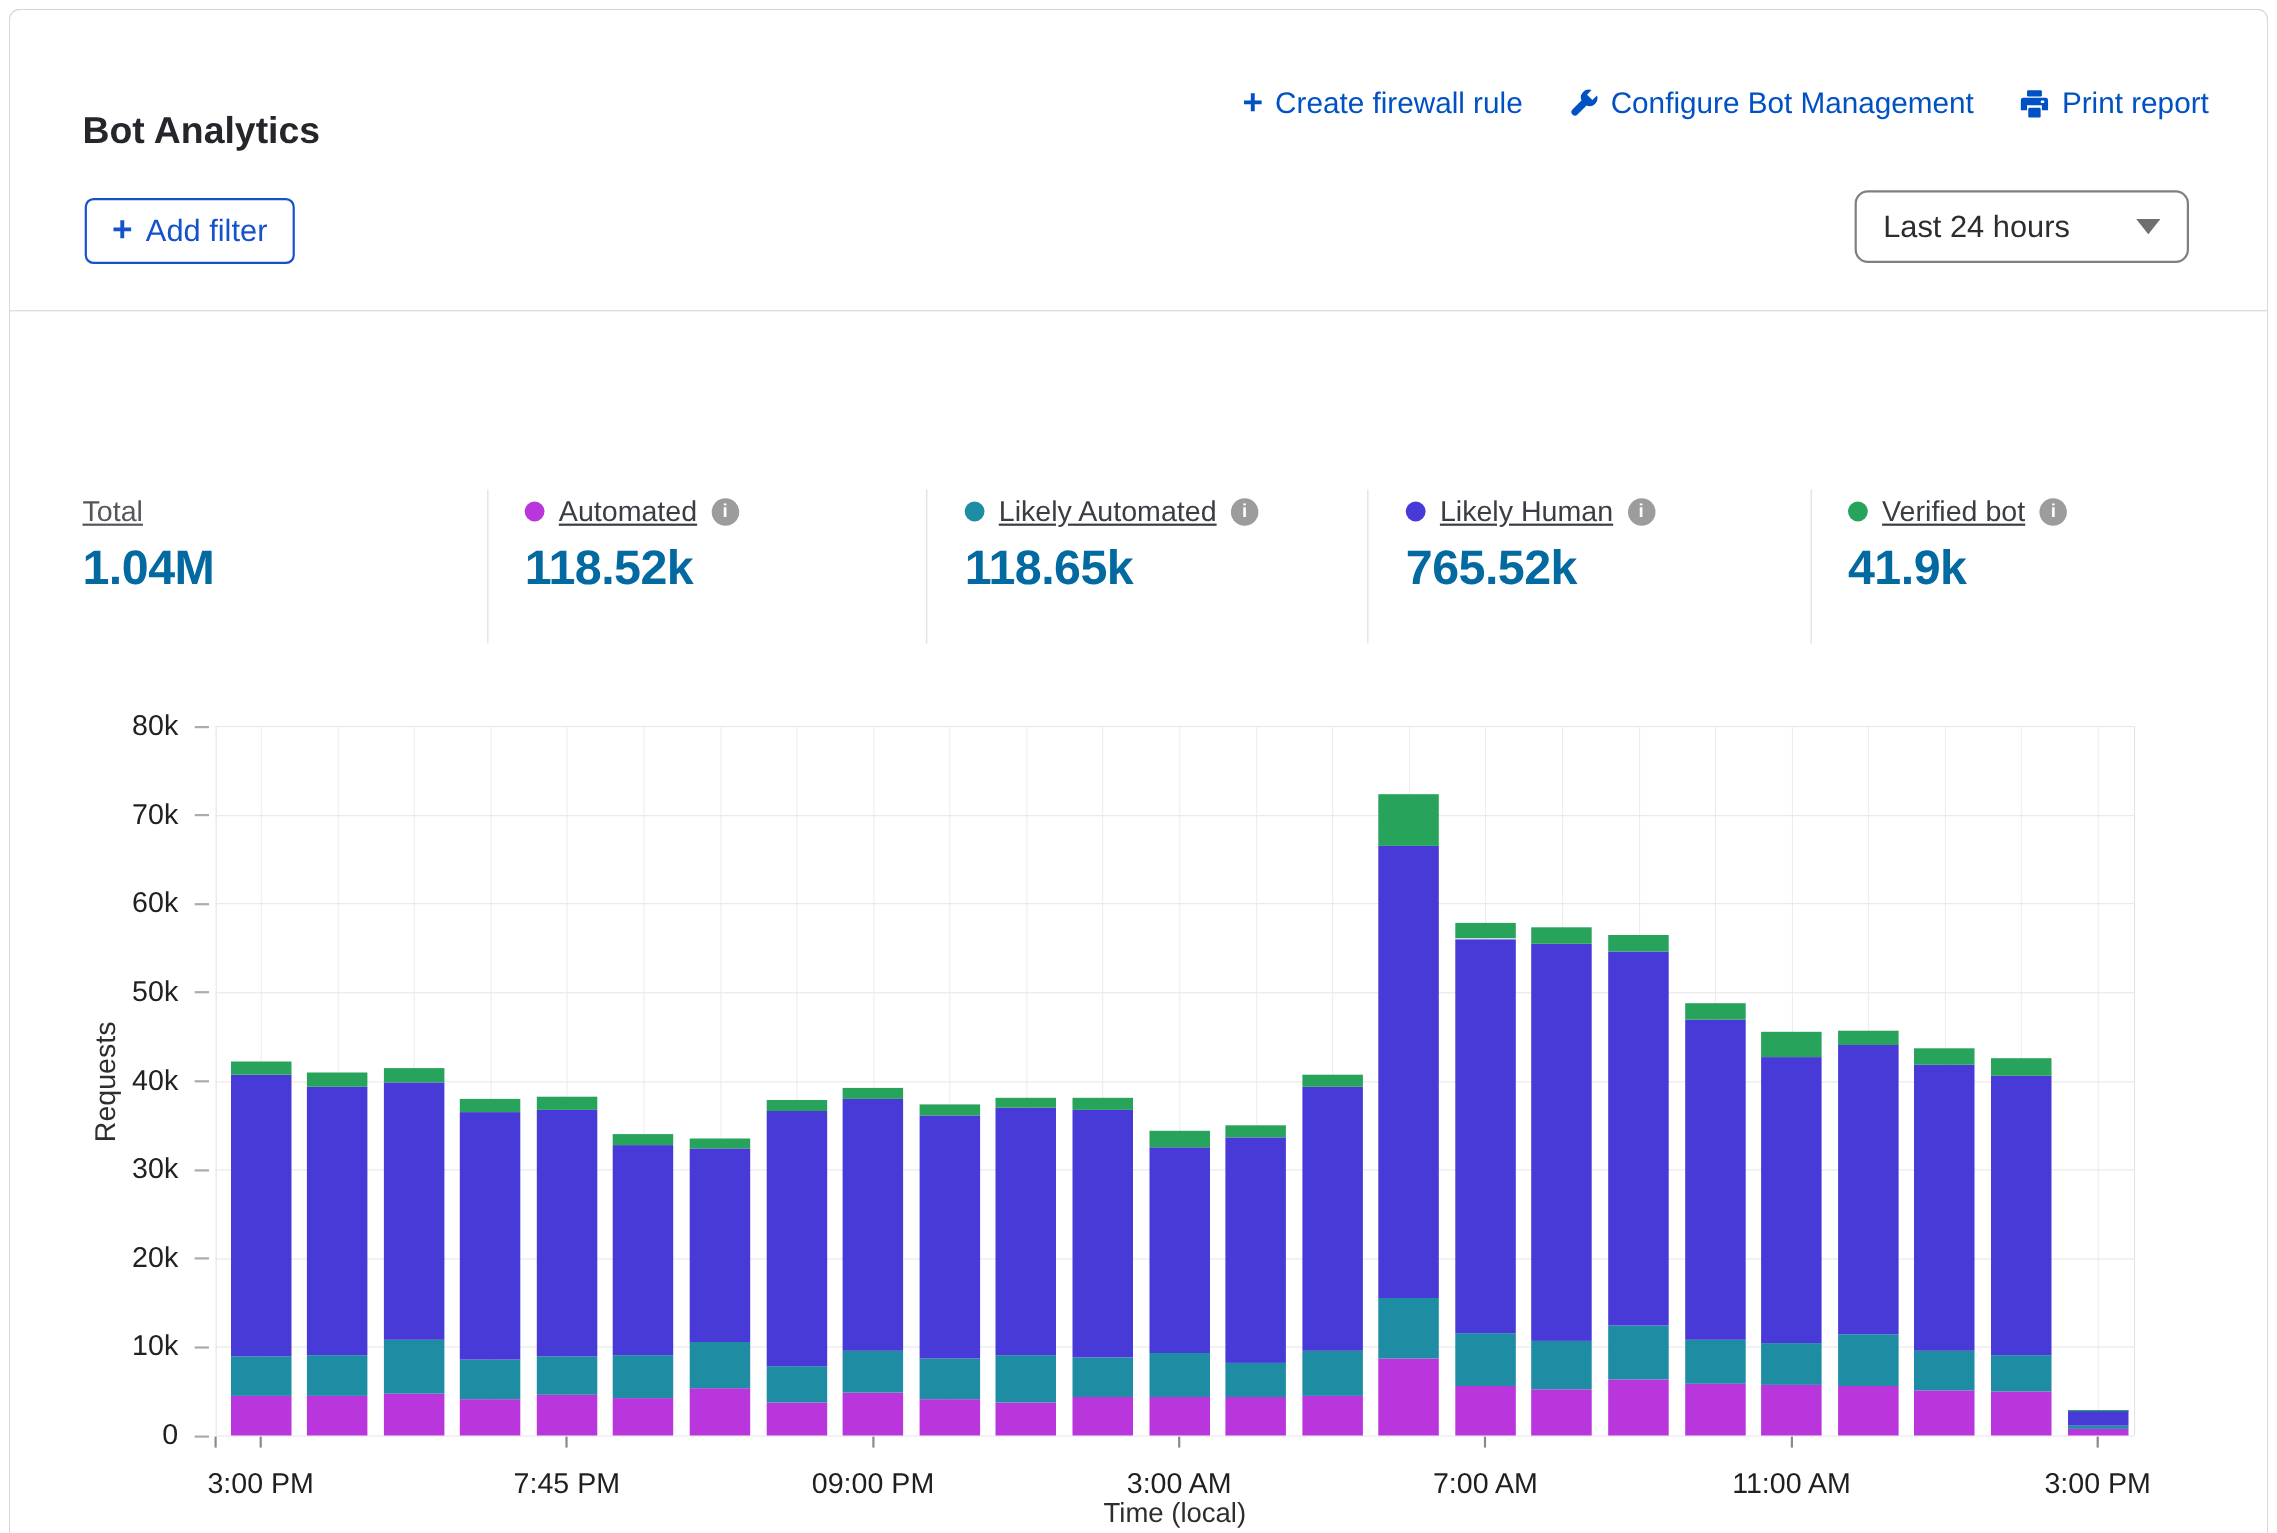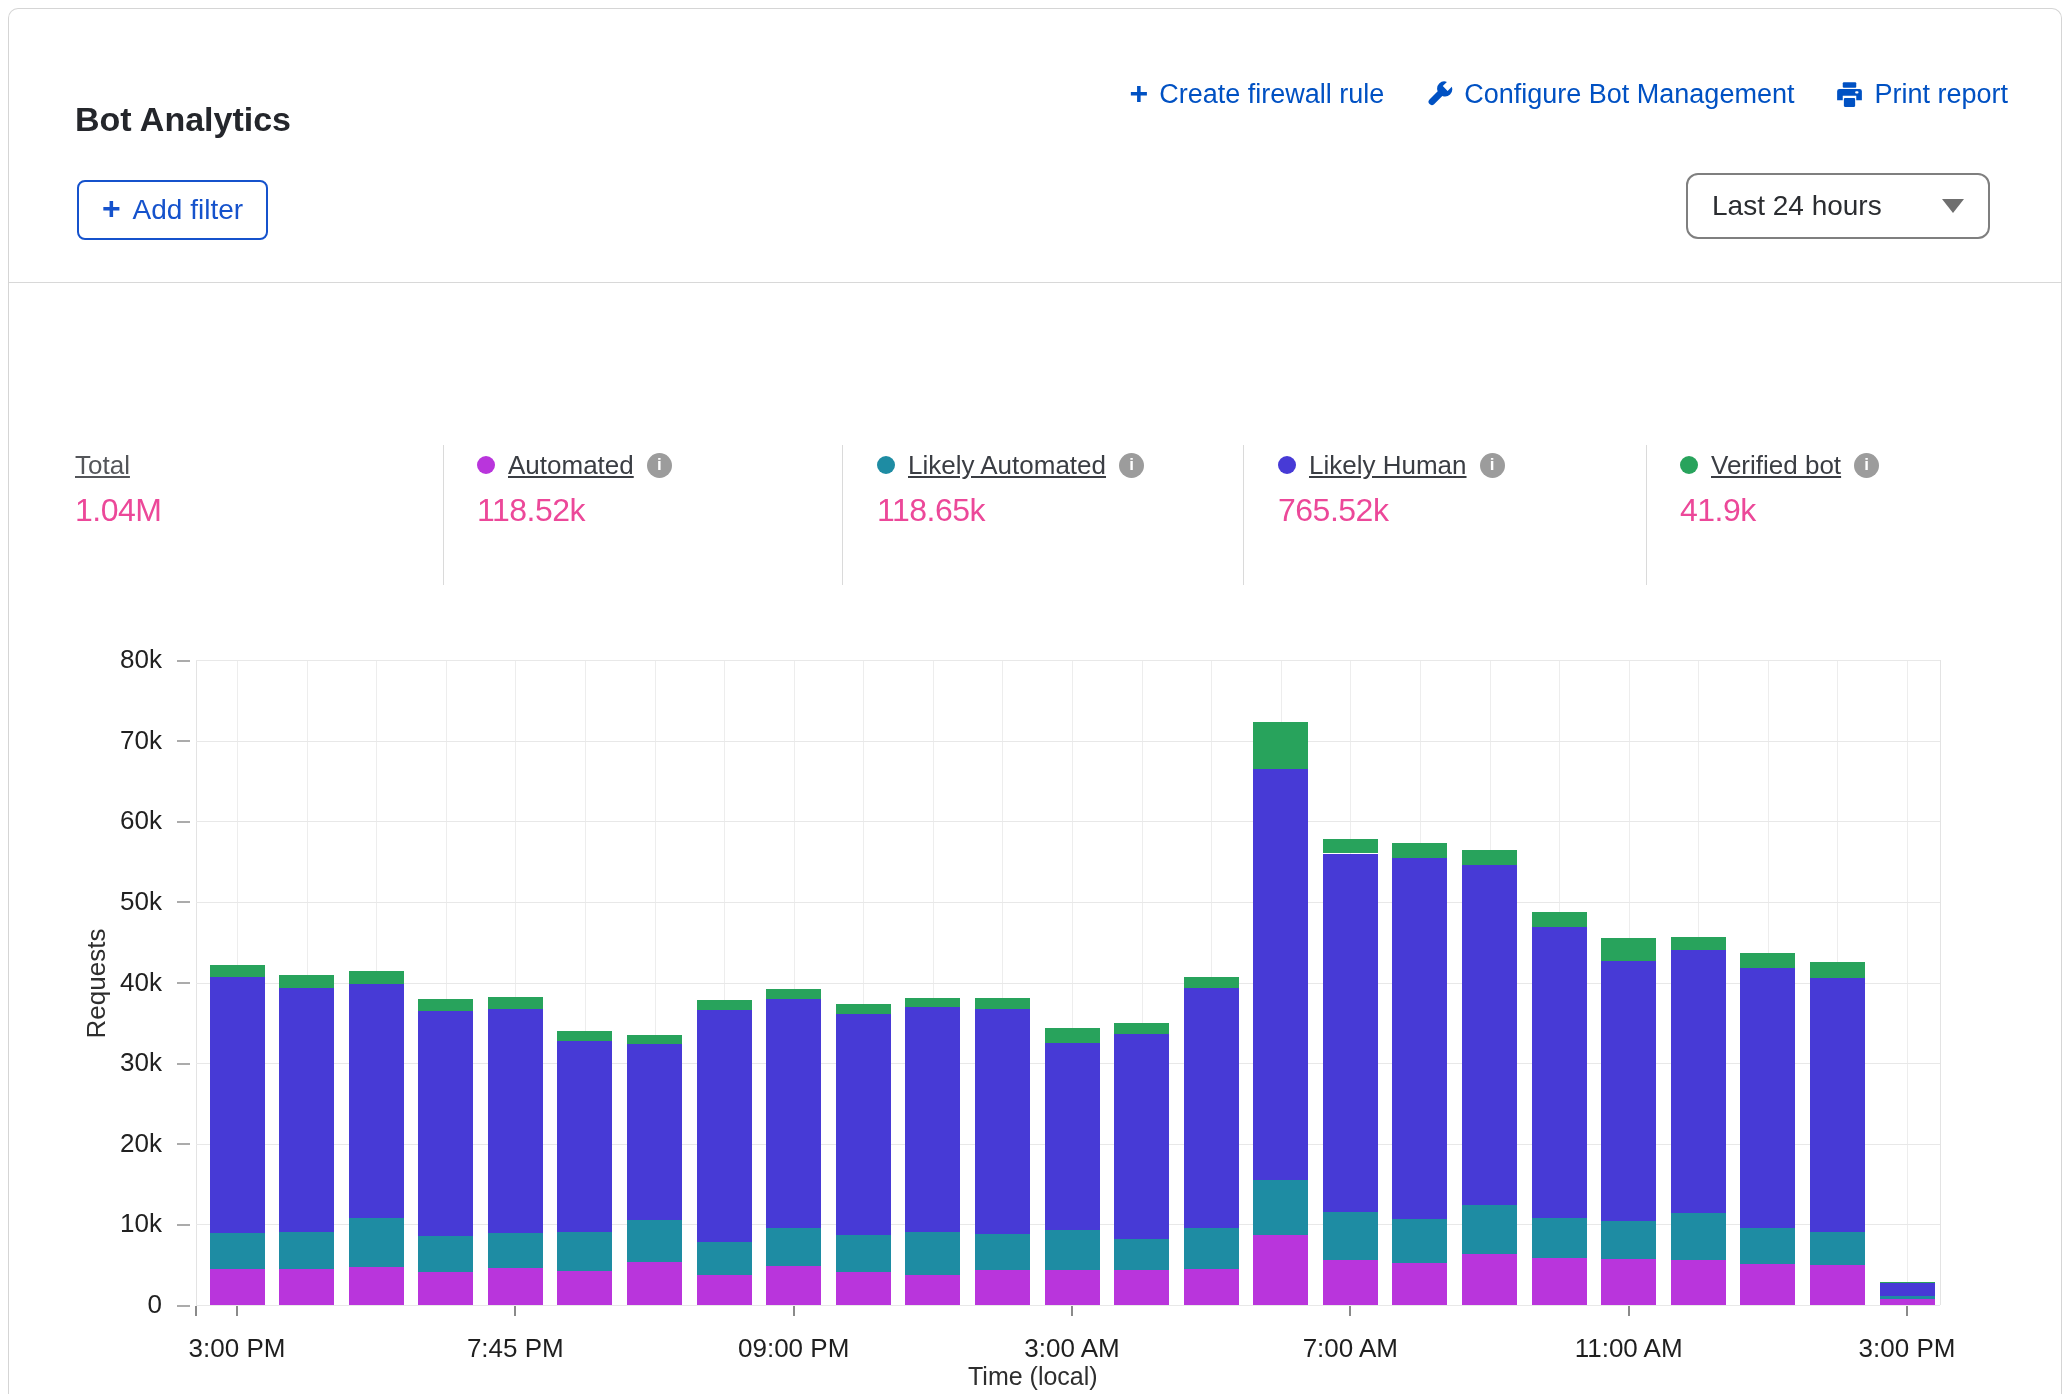--- a/index.html
+++ b/index.html
@@ -35,36 +35,36 @@
   .pie-icon svg { display:block; }
 
   .stats-row { position:absolute; left:0; top:440px; width:2070px; height:150px; }
   .stat-col { position:absolute; top:8px; }
   .stat-label-row { display:flex; align-items:center; gap:13px; height:34px; }
   .stat-label { font-size:26px; color:#3a3d43;text-decoration:underline; }
   .stat-label.muted { color:#54565a; }
   .legend-dot { width:18px; height:18px; border-radius:50%; display:inline-block; }
   .info-icon { width:25px; height:25px; border-radius:50%; background:#9c9c9c; color:#fff;
         font-size:17px; font-weight:700; display:inline-flex; align-items:center; justify-content:center; cursor:pointer; }
-  .stat-value { margin-top:10px; font-size:32px; font-weight:400; color:#ec4899; letter-spacing:-0.5px; }
+  .stat-value { margin-top:10px; font-size:44px; font-weight:700; color:#0369a1; letter-spacing:-0.5px; }
   .stat-divider { position:absolute; top:5px; width:1px; height:140px; background:#dadada; }
 
   .chart-layer { position:absolute; left:0; top:0; width:2070px; height:1394px; pointer-events:none; }
   .chart-layer .grid-h { position:absolute; height:1px; background:#e8e8e8; }
   .chart-layer .grid-v { position:absolute; width:1px; background:#ededed; }
   .chart-layer .edge-v { position:absolute; width:1px; background:#e3e3e3; }
   .chart-layer .ytick-stub { position:absolute; width:13px; height:2px; background:#ababab; }
   .chart-layer .ytick-label { position:absolute; font-size:26px; color:#212121; text-align:right; width:80px; }
   .chart-layer .xtick-mark { position:absolute; width:2px; height:10px; background:#8a8a8a; }
   .chart-layer .xtick-label { position:absolute; font-size:26px; color:#1f1f1f; text-align:center; width:160px; }
   .chart-layer .bar-seg { position:absolute; pointer-events:auto; }
 
   .axis-ylabel { position:absolute; left:-4px; top:968px; width:200px; text-align:center; font-size:26px; color:#2e2e2e;
         transform:rotate(-90deg); transform-origin:center; }
-  .axis-xlabel { position:absolute; left:968px; top:1362px; width:200px; font-size:25px; color:#2e2e2e; }
+  .axis-xlabel { position:absolute; left:968px; top:1362px; width:200px; text-align:center; font-size:25px; color:#2e2e2e; }
 </style>
 </head>
 <body>
 
 <div class="screen">
   <div class="card"></div>
 
   <h1 class="page-title">Bot Analytics</h1>
 
   <div class="header-actions">

